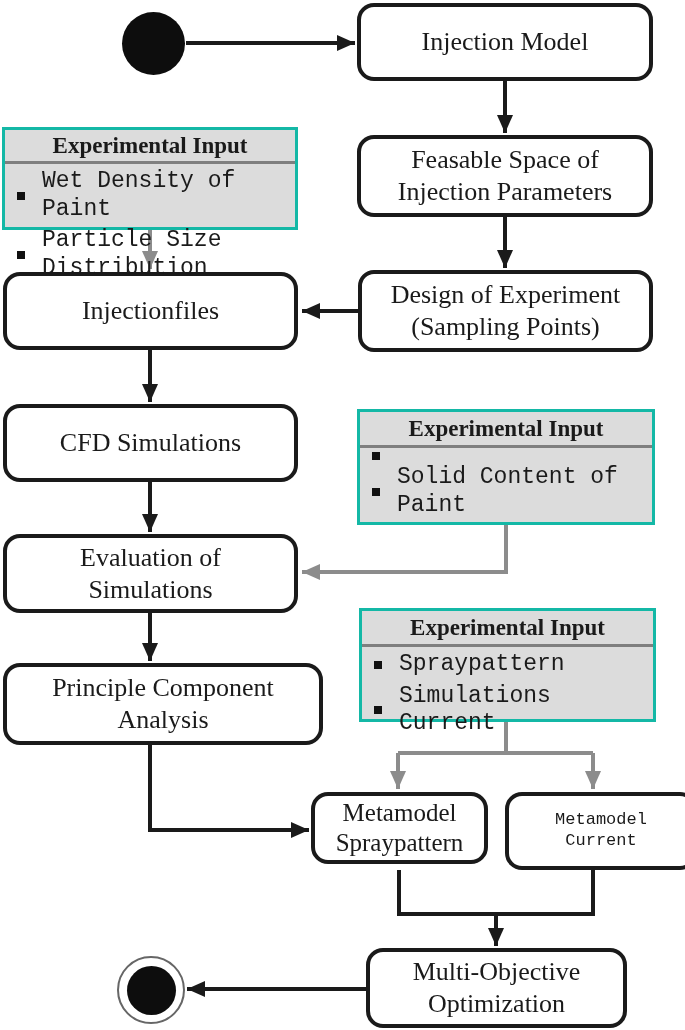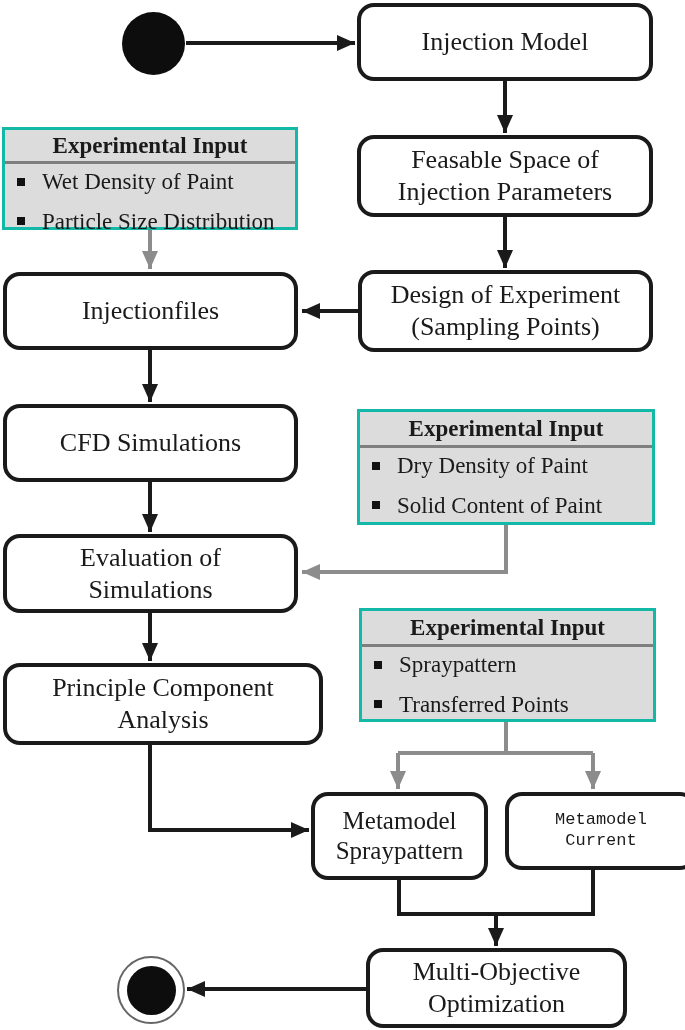--- a/index.html
+++ b/index.html
@@ -21,21 +21,21 @@
     border:3px solid #14b8a6;box-sizing:border-box;
     display:flex;flex-direction:column;
   }
   .panel-header{
     height:31px;flex:0 0 31px;border-bottom:3px solid #7f7f7f;
     display:flex;align-items:center;justify-content:center;
     font-weight:bold;font-size:23px;
   }
   .panel-body{
     flex:1 1 auto;display:flex;flex-direction:column;justify-content:center;
-    gap:12px;padding:4px 6px 4px 12px;
+    gap:4px;padding:4px 6px 4px 12px;font-family:Liberation Mono, monospace;
   }
   .panel-item{display:flex;align-items:center;font-size:23px;line-height:1.2;}
   .bullet{
     width:8px;height:8px;background:#111;flex:0 0 8px;margin-right:17px;
   }
   .state-circle{position:absolute;z-index:2;border-radius:50%;}
   #start-node{left:122px;top:12px;width:63px;height:63px;background:#0d0d0d;}
   #end-node{
     left:117px;top:956px;width:68px;height:68px;background:#ffffff;
     border:2px solid #666;box-sizing:border-box;
@@ -103,21 +103,21 @@
   </div>
 
   <div class="node" style="left:3px;top:534px;width:295px;height:79px;">
     <span>Evaluation of Simulations</span>
   </div>
 
   <div class="node" style="left:3px;top:663px;width:320px;height:82px;">
     <span>Principle Component Analysis</span>
   </div>
 
-  <div class="node" style="left:311px;top:792px;width:177px;height:88px;font-size:25px;justify-content:flex-end;">
+  <div class="node" style="left:311px;top:792px;width:177px;height:72px;font-size:25px;justify-content:flex-end;">
     <span>Metamodel Spraypattern</span>
   </div>
 
   <div class="node" style="left:505px;top:792px;width:192px;height:78px;font-size:17px;font-family:Liberation Mono, monospace;">
     <span>Metamodel Current</span>
   </div>
 
   <div class="node" style="left:366px;top:948px;width:261px;height:80px;">
     <span>Multi-Objective Optimization</span>
   </div>
@@ -134,36 +134,35 @@
         <span>Particle Size Distribution</span>
       </div>
     </div>
   </div>
 
   <div class="panel" style="left:357px;top:409px;width:298px;height:116px;">
     <div class="panel-header" style="height:33px;flex-basis:33px;">Experimental Input</div>
     <div class="panel-body">
       <div class="panel-item">
         <span class="bullet"></span>
-        <span>Dry Density of Paint</span>
       </div>
       <div class="panel-item">
         <span class="bullet"></span>
         <span>Solid Content of Paint</span>
       </div>
     </div>
   </div>
 
   <div class="panel" style="left:359px;top:608px;width:297px;height:114px;">
     <div class="panel-header" style="height:33px;flex-basis:33px;">Experimental Input</div>
     <div class="panel-body">
       <div class="panel-item">
         <span class="bullet"></span>
         <span>Spraypattern</span>
       </div>
       <div class="panel-item">
         <span class="bullet"></span>
-        <span>Transferred Points</span>
+        <span>Simulations Current</span>
       </div>
     </div>
   </div>
 
 </div>
 
 </body></html>

